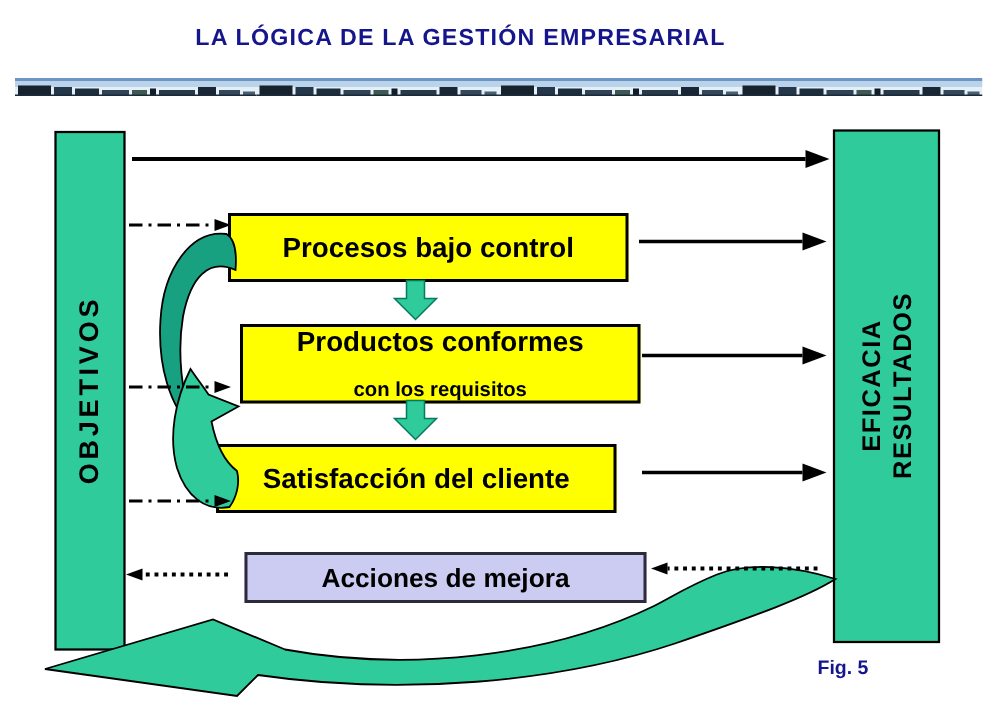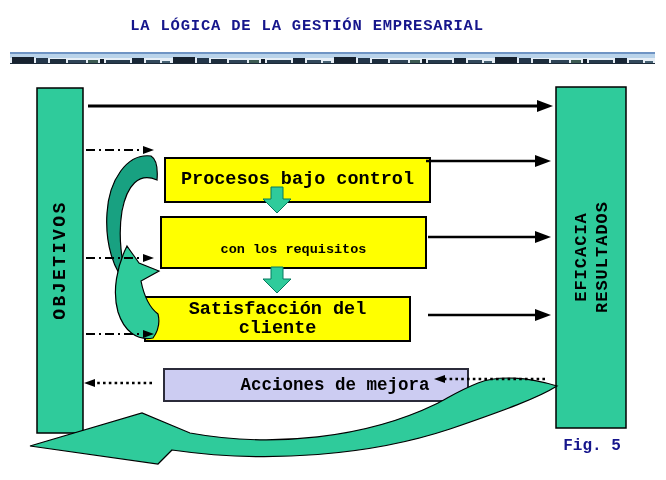--- a/index.html
+++ b/index.html
@@ -1,42 +1,42 @@
 <!DOCTYPE html>
 <html><head>
 <meta charset="utf-8">
 <style>
   html,body{margin:0;padding:0;background:#ffffff;}
   .slide{
     position:relative;width:666px;height:480px;background:#ffffff;overflow:hidden;
-    font-family:Liberation Mono, monospace; color:#000;border-radius:29px;
+    font-family:Liberation Sans, sans-serif; color:#000;border-radius:29px;
   }
   .title{
     position:absolute;top:17px;left:0;width:614px;text-align:center;
     font-weight:bold;font-size:15.5px;letter-spacing:0.8px;color:#16168C;
   }
   .banner-svg{position:absolute;left:10px;top:52px;}
   .layer{position:absolute;left:0;top:0;pointer-events:none;}
   .boxes .dbox{
     position:absolute;display:flex;flex-direction:column;align-items:center;justify-content:center;
     text-align:center;font-weight:bold;line-height:1.05;
   }
   .yellow{background:#FFFF00;border:2px solid #000;}
-  .lavender{background:#CCCCF2;border:2px solid #2b2b3a;padding-left:38px;}
+  .lavender{background:#CCCCF2;border:2px solid #2b2b3a;}
   .box-main{font-size:18.5px;}
   .box-sub{font-size:13.5px;margin-top:15px;}
   .vlabel{
     position:absolute;display:flex;align-items:center;justify-content:center;
     font-weight:bold;transform:rotate(-90deg);color:#000;
   }
   .vlabel.obj{left:-113px;top:237px;width:345px;height:46px;font-size:18px;letter-spacing:2.5px;}
   .vlabel.efi{left:421px;top:222px;width:341px;height:70px;font-size:17px;letter-spacing:1px;
     flex-direction:column;line-height:1.25;}
-  .figcap{position:absolute;left:562px;top:437px;width:60px;text-align:center;
-    font-weight:bold;font-size:16px;color:#16168C;}
+  .figcap{position:absolute;left:545px;top:437px;width:60px;
+    font-weight:bold;font-size:13px;color:#16168C;}
   .z1{z-index:1}.z2{z-index:2}.z3{z-index:3}.z4{z-index:4}
 </style>
 </head>
 <body>
 
 <div class="slide">
 
   <div class="title">LA LÓGICA DE LA GESTIÓN EMPRESARIAL</div>
 
   <svg class="banner-svg" width="645" height="12" viewBox="0 0 645 12">
@@ -69,24 +69,25 @@
              C 158 168 156 159 151 156 Z" stroke="#000" stroke-width="1.2" fill="#18A181"></path>
     <path d="M 127 246 C 117 266 112 291 118 312 C 124 331 137 341 153 338
              C 158 331 160 322 158 314 C 150 308 144 296 141 281
              L 159 271 L 139 263 C 135 257 131 252 127 246 Z" stroke="#000" stroke-width="1.2" fill="#2FCB9B"></path>
     <path d="M 557 386 C 528 377 498 375 478 383 C 458 391 448 398 436 404
              C 366 438 272 448 190 433 L 142 413 L 30 446 L 158 464 L 172 450
              C 268 464 372 455 450 429 C 505 410 538 398 557 386 Z" stroke="#000" stroke-width="1.2" fill="#2FCB9B"></path>
   </svg>
 
   <div class="boxes z2">
-    <div class="dbox yellow" style="left:164px;top:142px;width:263px;height:42px;margin-top:15px;">
+    <div class="dbox yellow" style="left:152px;top:142px;width:263px;height:42px;">
       <span class="box-main">Procesos bajo control</span>
     </div>
     <div class="dbox yellow" style="left:160px;top:216px;width:263px;height:49px;">
+      <span class="box-main">Productos conformes</span>
       <span class="box-sub">con los requisitos</span>
     </div>
     <div class="dbox yellow" style="left:144px;top:296px;width:263px;height:42px;">
       <span class="box-main">Satisfacción del cliente</span>
     </div>
     <div class="dbox lavender" style="left:163px;top:368px;width:264px;height:30px;">
       <span class="box-main" style="font-size:17.5px;">Acciones de mejora</span>
     </div>
   </div>
 

